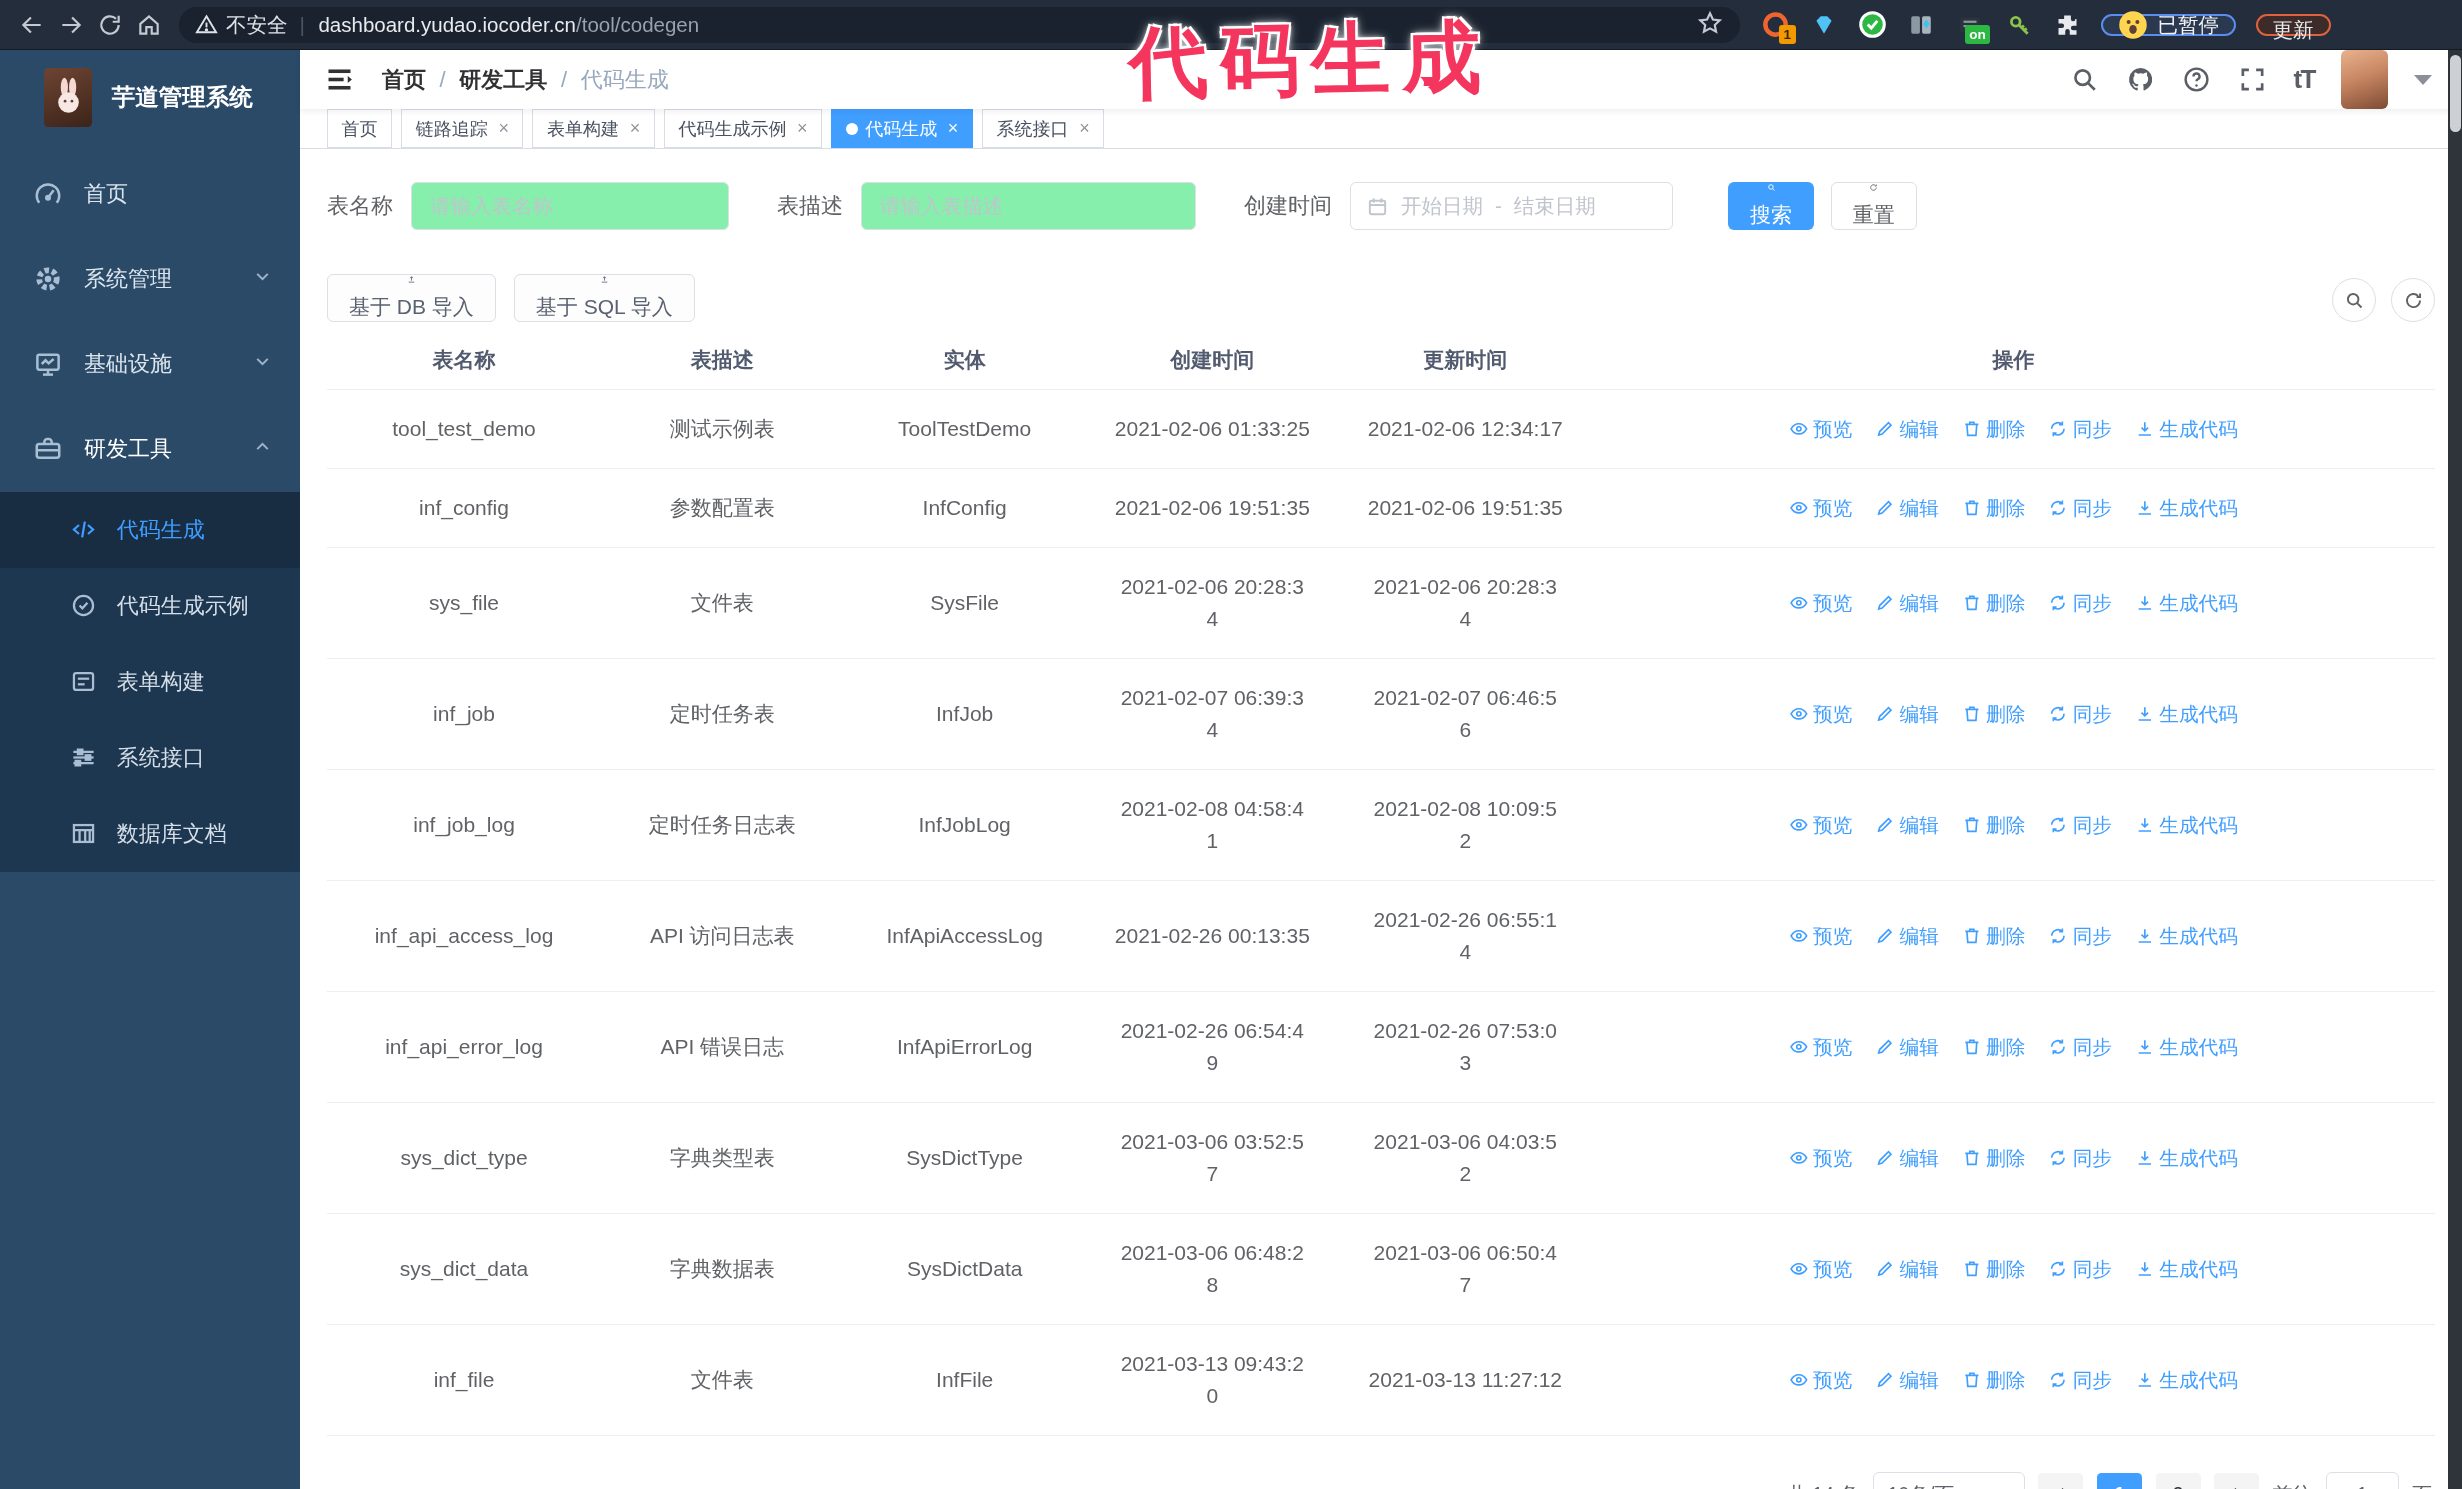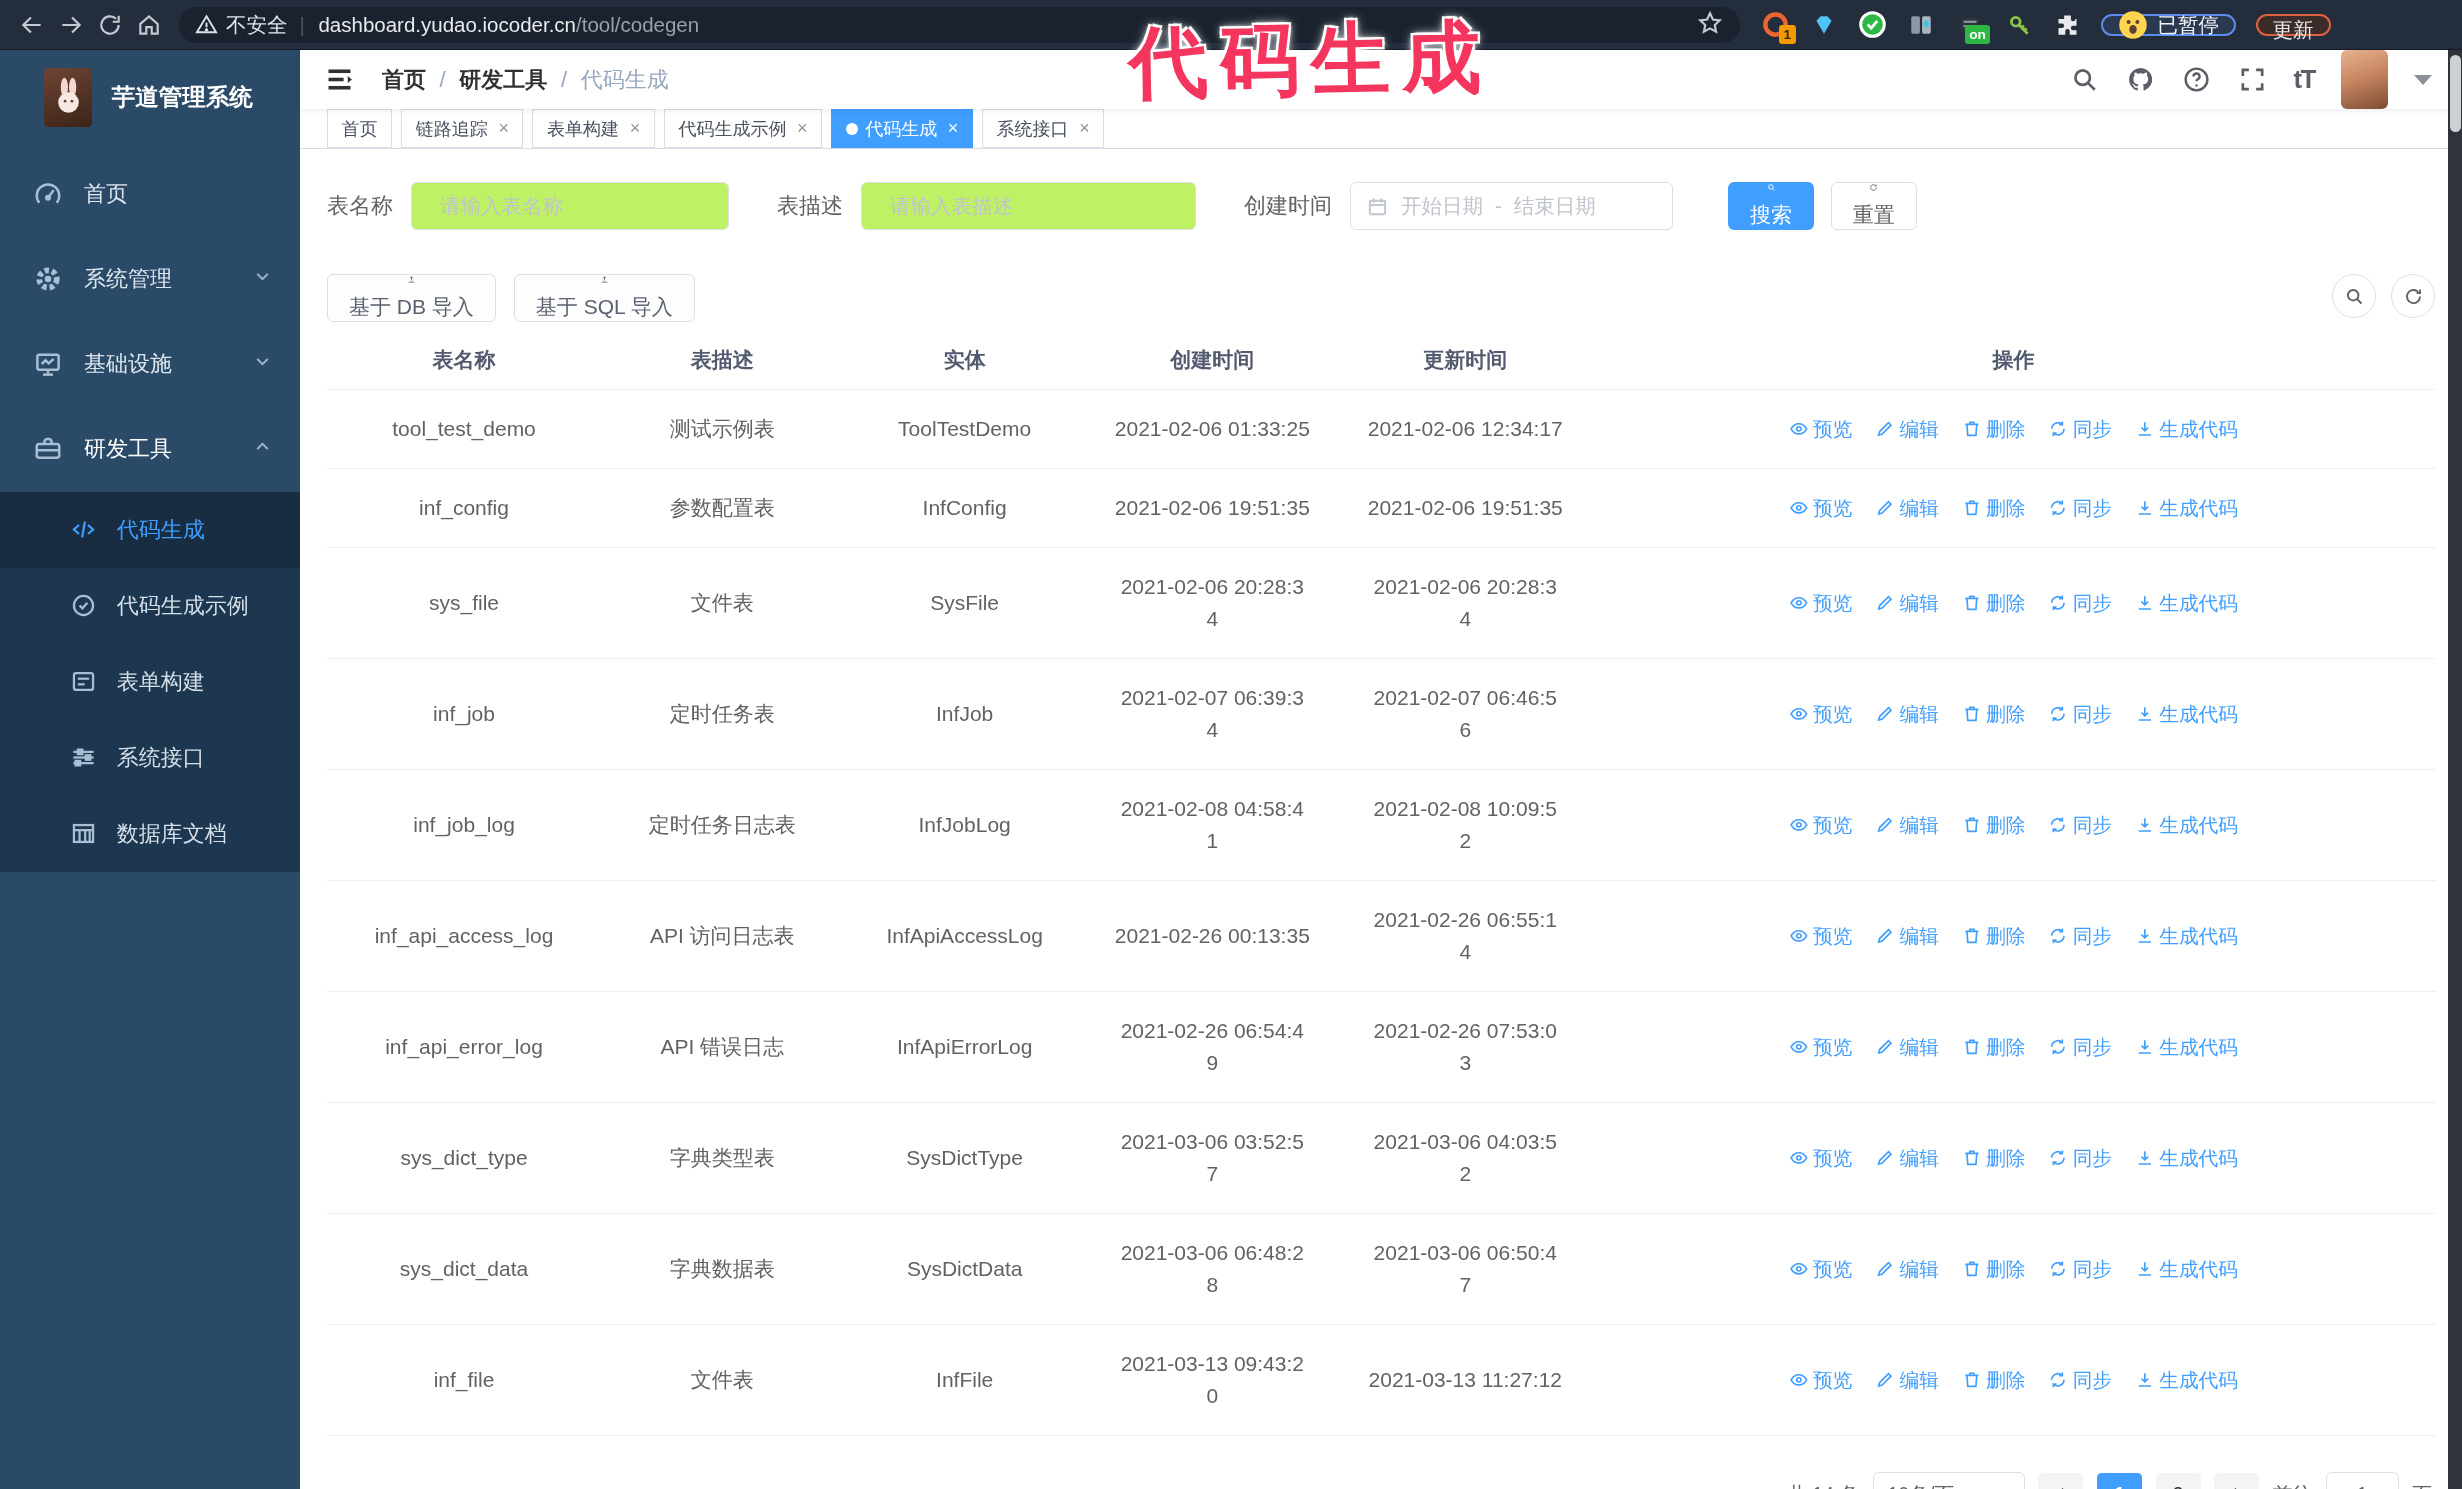--- a/index.html
+++ b/index.html
@@ -81,34 +81,34 @@
   .tag .x { font-size:18px; color:#8d929c; margin-left:3px; }
   .tag.active { background:#409EFF; border-color:#409EFF; color:#fff; }
   .tag.active .x { color:#fff; }
   .tag .dot { width:12px; height:12px; border-radius:50%; background:#fff; }
 
   
   .content { flex:1 1 auto; padding:33px 27px 0 27px; position:relative; }
   .search-row { display:flex; align-items:center; }
   .f-label { font-size:22px; color:#606266; margin-right:18px; white-space:nowrap; }
   .f-input { height:48px; border:1.5px solid #DCDFE6; border-radius:6px; font-size:20.5px; color:#606266;
-    padding:0 28px; outline:none; background:#bef264; }
+    padding:0 18px; outline:none; background:#86efac; }
   .f-input::placeholder { color:#c0c4cc; }
   .w-name { width:318px; margin-right:48px; }
   .w-desc { width:335px; margin-right:48px; }
   .daterange { width:323px; height:48px; border:1.5px solid #DCDFE6; border-radius:6px; display:flex;
     align-items:center; padding:0 15px; gap:12px; color:#c0c4cc; font-size:20.5px; margin-right:55px; }
   .daterange .cal { color:#c0c4cc; width:23px; height:23px; }
   .daterange .dr-sep { color:#c0c4cc; }
   .btn { height:48px; border-radius:6px; font-size:21px; display:inline-flex; align-items:center;
     justify-content:center; gap:9px; padding:0 21px; cursor:pointer; border:1.5px solid transparent;flex-direction:column; }
   .btn svg { width:21px; height:21px; }
   .btn-primary { background:#409EFF; color:#fff; }
   .btn-plain { background:#fff; border-color:#DCDFE6; color:#606266; margin-left:16.7px; }
-  .toolbar-row { margin-top:44px; display:flex; align-items:flex-start; }
+  .toolbar-row { margin-top:44px; display:flex; align-items:flex-end; }
   .btn-light { background:#fdfdfe; border-color:#dcdfe6; color:#5a6270; margin-right:18px; }
   .mini-circles { margin-left:auto; display:flex; gap:15px; }
   .circle-btn { width:44px; height:44px; border-radius:50%; border:1.5px solid #dcdfe6; background:#fff;
     color:#606266; display:flex; align-items:center; justify-content:center; cursor:pointer; }
   .circle-btn svg { width:21px; height:21px; }
 
   
   table { width:100%; border-collapse:collapse; table-layout:fixed; margin-top:10.6px; }
   col.c1{width:13%} col.c2{width:11.5%} col.c3{width:11.5%} col.c4{width:12%} col.c5{width:12%} col.c6{width:40%}
   th { font-size:21px; color:#515a6e; font-weight:bold; padding:13.6px 0 15px; text-align:center;

